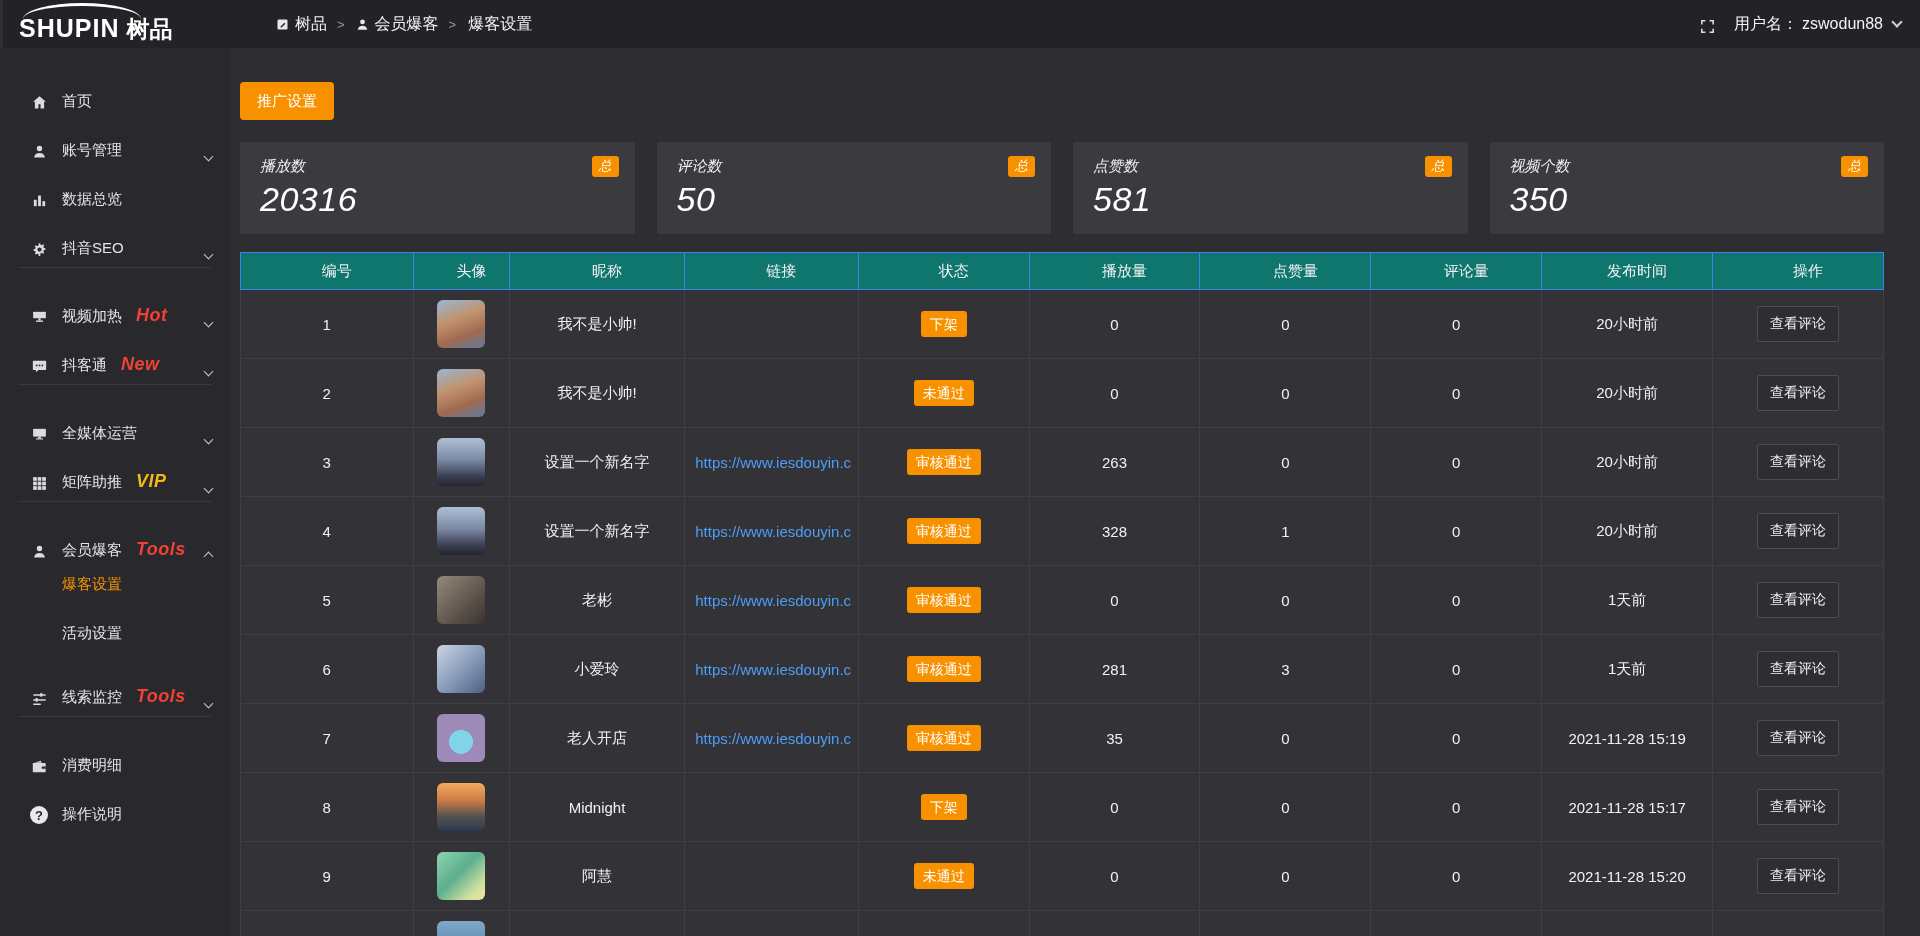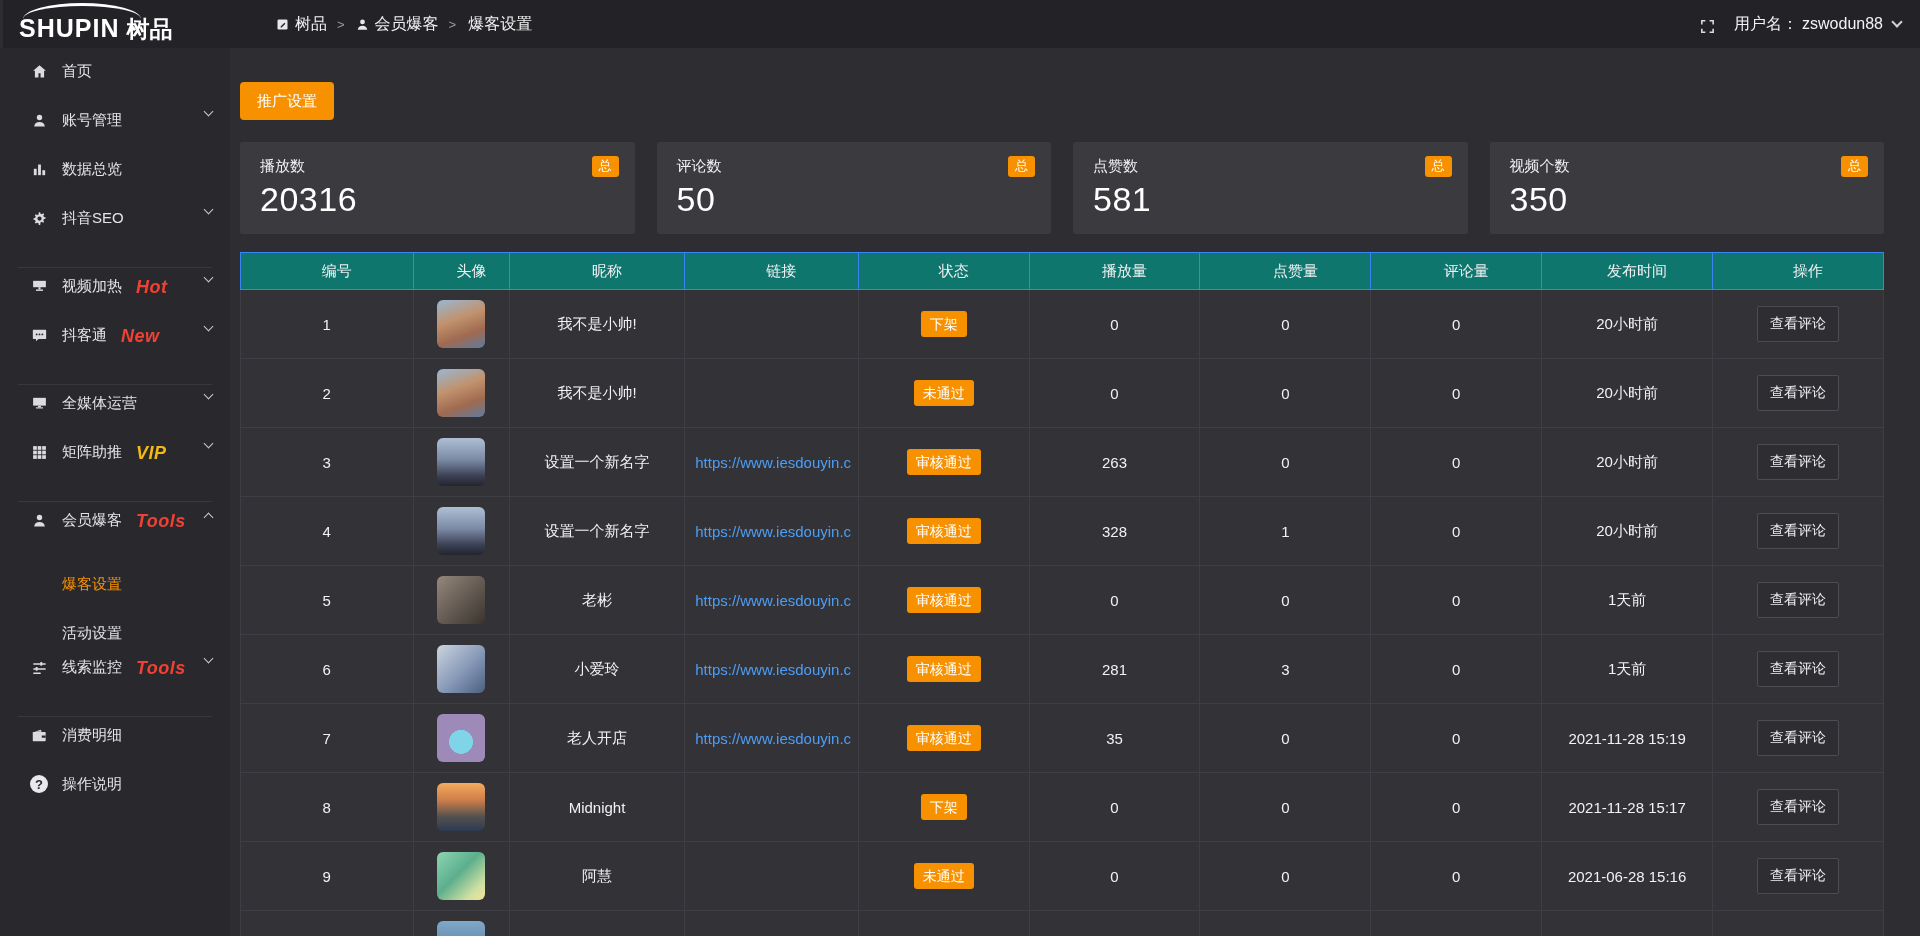--- a/index.html
+++ b/index.html
@@ -38,21 +38,21 @@
   .fs-icon{cursor:pointer;display:flex;align-items:center;}
   .user-box{display:flex;align-items:center;gap:4px;font-size:16px;cursor:pointer;color:#f2f2f4;}
   .user-chev{width:8px;height:8px;border-right:2px solid #cfcfd4;border-bottom:2px solid #cfcfd4;
     transform:rotate(45deg);margin-left:6px;margin-top:-4px;}
   
   .sidebar{
     position:fixed;top:48px;left:0;width:230px;height:888px;
     background:#29292d;padding-top:14px;z-index:10;
   }
   .s-item{
-    height:49px;display:flex;align-items:flex-start;padding:0 18px 0 30px;
+    height:49px;display:flex;align-items:flex-end;padding:0 18px 0 30px;
     font-size:15px;color:#e4e4e7;cursor:pointer;
   }
   .s-icon{width:18px;height:18px;margin-right:14px;display:flex;align-items:center;justify-content:center;flex:none;}
   .s-label{white-space:nowrap;}
   .s-badge{font-style:italic;font-weight:bold;font-size:18px;margin-left:14px;letter-spacing:.5px;}
   .s-badge.red{color:var(--badge-red);}
   .s-badge.vip{color:var(--badge-vip);}
   .chev{width:7px;height:7px;border-right:1.6px solid #c9c9ce;border-bottom:1.6px solid #c9c9ce;margin-left:auto;flex:none;}
   .chev.down{transform:rotate(45deg);margin-top:-3px;}
   .chev.up{transform:rotate(-135deg);margin-top:3px;}
@@ -61,21 +61,21 @@
   .s-divider{border-top:1px solid #38383d;margin:9px 18px;}
   .q-icon{width:18px;height:18px;border-radius:50%;background:#e9e9ec;color:#29292d;
     font-size:13px;font-weight:bold;display:flex;align-items:center;justify-content:center;line-height:1;}
   
   .main{margin-left:230px;padding:34px 36px 0 10px;}
   .promo-btn{
     display:inline-block;background:var(--accent);color:#fff;border:none;cursor:pointer;
     font-size:15px;padding:0 17px;height:38px;border-radius:4px;
     font-family:inherit;
   }
-  .stats-row{display:flex;gap:22px;margin-top:22px;}
+  .stats-row{display:flex;gap:22px;margin-top:22px;font-style:italic;}
   .stat-card{
     flex:1;background:#3a3a3f;height:92px;position:relative;
     padding:15px 20px;border-radius:2px;
   }
   .stat-label{font-size:15px;color:#f2f2f4;}
   .stat-value{font-size:34px;font-weight:500;color:#fff;margin-top:4px;letter-spacing:.5px;}
   .stat-badge{
     position:absolute;top:14px;right:16px;background:var(--accent);color:#fff;
     font-size:13px;padding:3px 7px;border-radius:3px;line-height:1.15;
   }
@@ -489,21 +489,21 @@
         <td>9</td>
         <td>
             <div class="avatar av-art"></div>
           </td>
         <td>阿慧</td>
         <td class="cell-link"><a href="#"></a></td>
         <td><span class="status-badge">未通过</span></td>
         <td>0</td>
         <td>0</td>
         <td>0</td>
-        <td>2021-06-28 15:16</td>
+        <td>2021-11-28 15:20</td>
         <td><button class="action-btn">查看评论</button></td>
       </tr>
       <tr>
         <td></td>
         <td>
             <div class="avatar av-blue"></div>
           </td>
         <td></td>
         <td class="cell-link"><a href="#"></a></td>
         <td></td>

